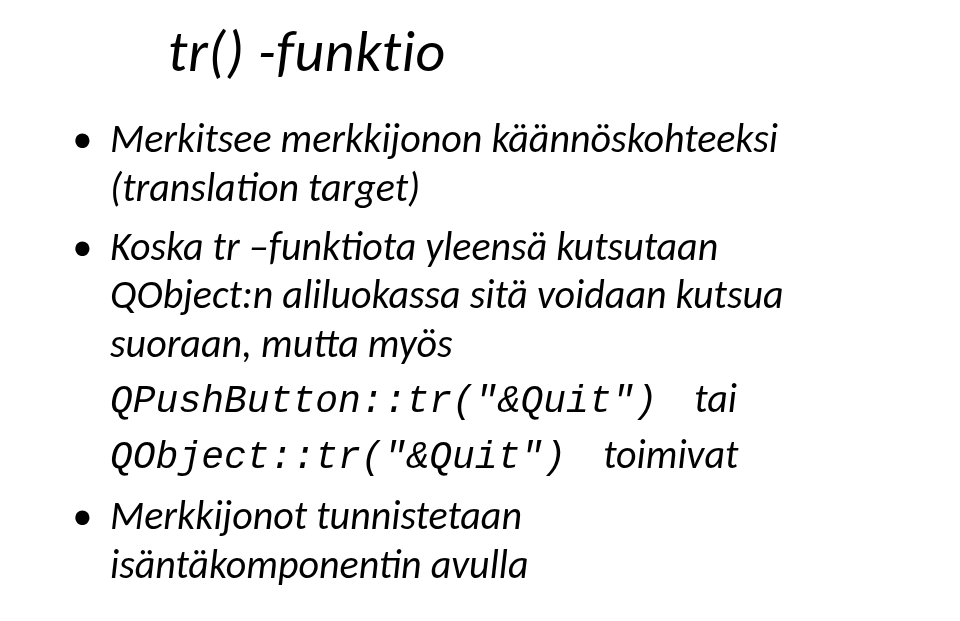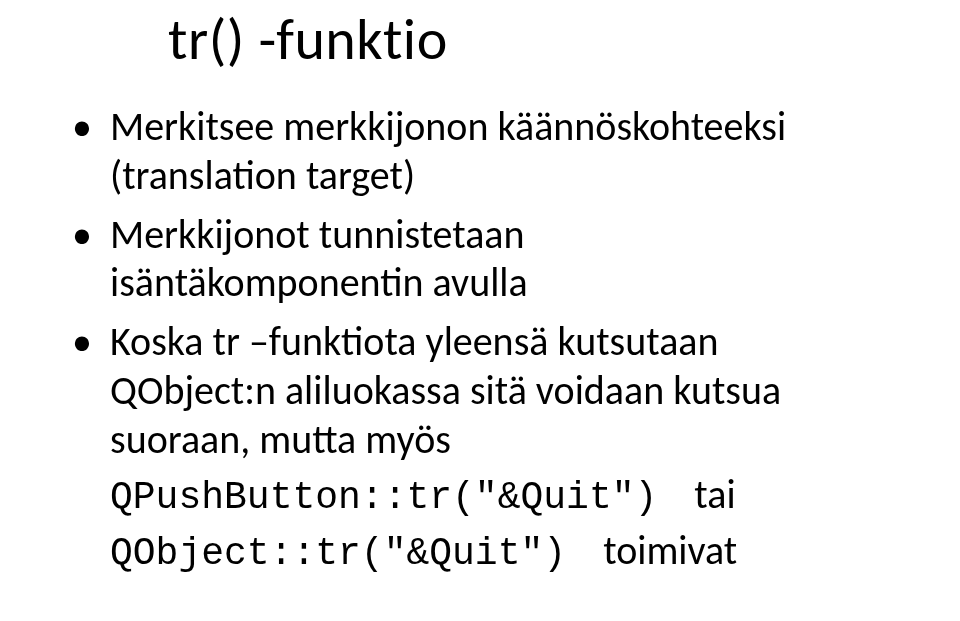--- a/index.html
+++ b/index.html
@@ -9,21 +9,22 @@
     height: 621px;
     background: #ffffff;
     font-family: Calibri, "Segoe UI", Arial, sans-serif;
     color: #000000;
     overflow: hidden;
   }
   .slide {
     box-sizing: border-box;
     width: 884px;
     height: 621px;
-    padding: 4px 60px 0 60px;
+    padding: 16px 60px 0 60px;
+    font-style: italic;
   }
   .title {
     font-size: 58px;
     font-weight: 400;
     text-align: left;
     margin: 0 0 28px 108px;
     letter-spacing: 0.5px;
   }
   ul.bullets {
     list-style: none;
@@ -73,29 +74,29 @@
 <div class="slide">
   <h1 class="title">tr() -funktio</h1>
 
   <ul class="bullets">
 
     <li>
       <span>Merkitsee merkkijonon käännöskohteeksi (translation target)</span>
     </li>
 
     <li>
-      <span>Merkkijonot tunnistetaan isäntäkomponentin avulla</span>
-    </li>
-
-    <li>
       <span class="sub">Koska tr –funktiota yleensä kutsutaan QObject:n aliluokassa sitä voidaan kutsua suoraan, mutta myös</span>
       <span class="subrow">
         <span class="mono li-sub-mono">QPushButton::tr("&amp;Quit")</span>
         <span class="after-mono">tai</span>
       </span>
       <span class="subrow">
         <span class="mono li-sub-mono">QObject::tr("&amp;Quit")</span>
         <span class="after-mono">toimivat</span>
       </span>
     </li>
 
+    <li>
+      <span>Merkkijonot tunnistetaan isäntäkomponentin avulla</span>
+    </li>
+
   </ul>
 </div>
 
 </body></html>

